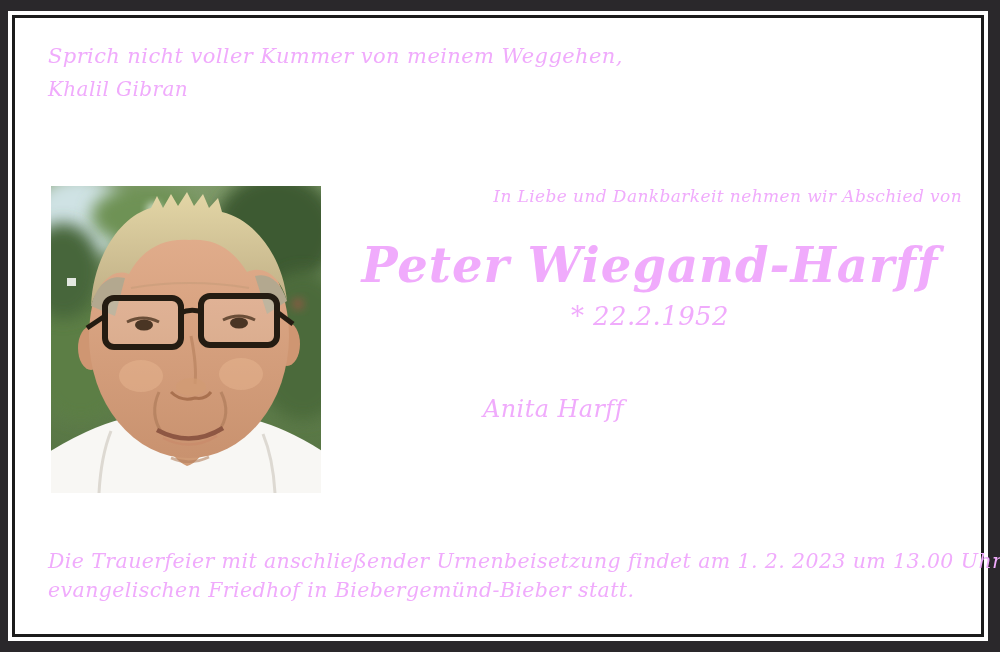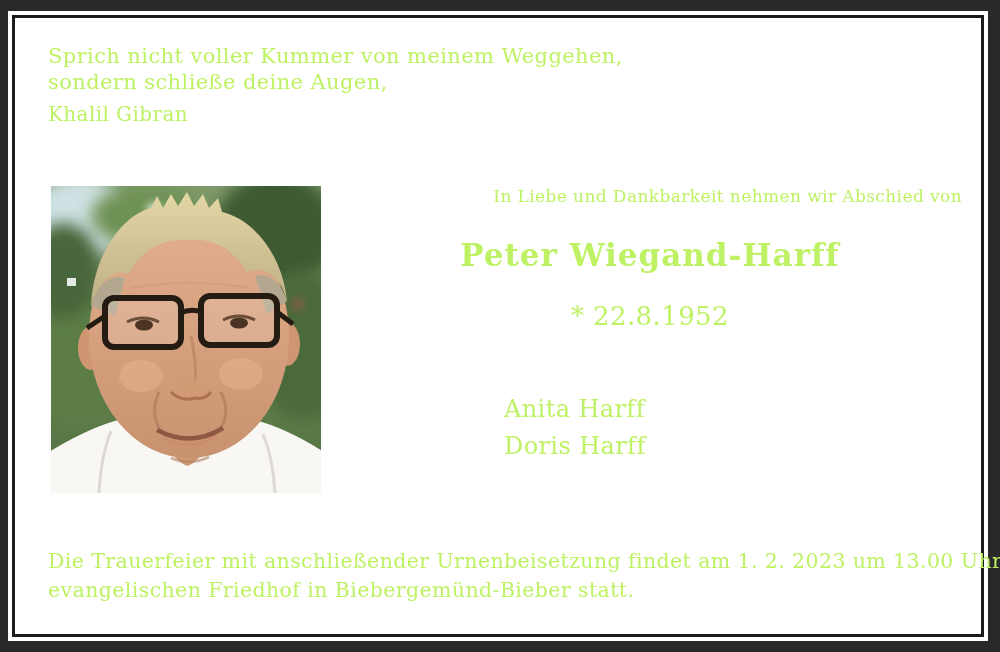--- a/index.html
+++ b/index.html
@@ -15,21 +15,22 @@
     left: 8px; top: 11px; right: 12px; bottom: 11px;
     background: #ffffff;
   }
   .frame {
     position: absolute;
     inset: 4px;
     border: 3px solid #1b1b1b;
     background: #ffffff;
   }
   .txt {
-    color: #bef264;
+    color: #f0abfc;
+    font-style: italic;
     letter-spacing: 0.4px;
   }
   .quote-block {
     position: absolute;
     left: 48px; top: 44px;
   }
   .quote-line {
     font-size: 21px;
     line-height: 25.5px;
     white-space: nowrap;
@@ -52,37 +53,37 @@
   .intro {
     position: absolute;
     left: 0; right: 8px; top: 186px;
     font-size: 17px;
     white-space: nowrap;
     text-align: right;
   }
   .deceased-name {
     position: absolute;
     left: 0; right: 0; top: 237px;
-    font-size: 31px;
+    font-size: 48px;
     font-weight: bold;
     letter-spacing: 1px;
     white-space: nowrap;
   }
   .dates {
     position: absolute;
     left: 0; right: 0; top: 301px;
     font-size: 26px;
     display: flex;
     justify-content: center;
     gap: 48px;
   }
   .mourners {
     position: absolute;
-    left: 504px; top: 391px;
-    text-align: left;
+    left: 483px; top: 391px;
+    text-align: right;
   }
   .mourner {
     font-size: 24px;
     line-height: 37px;
     white-space: nowrap;
   }
   .funeral-block {
     position: absolute;
     left: 48px; top: 547px;
   }
@@ -94,21 +95,20 @@
 </style>
 </head>
 <body>
 
 <div class="paper">
   <div class="frame"></div>
 </div>
 
 <div class="quote-block txt">
   <div class="quote-line">Sprich nicht voller Kummer von meinem Weggehen,</div>
-  <div class="quote-line">sondern schließe deine Augen,</div>
   <div class="attribution">Khalil Gibran</div>
 </div>
 
 <div class="photo" title="Porträtfoto: älterer Mann mit kurzen grau-blonden Haaren, dunkler rechteckiger Brille und weißem Hemd vor grünem Laub">
   <svg width="270" height="307" viewBox="0 0 270 307" xmlns="http://www.w3.org/2000/svg">
     <defs>
       <clipPath id="ph">
           <rect x="0" y="0" width="270" height="307"></rect>
         </clipPath>
       <filter id="b8" x="-50%" y="-50%" width="200%" height="200%">
@@ -194,25 +194,24 @@
       <ellipse cx="90" cy="190" rx="22" ry="16" fill="#e8b793" opacity="0.45"></ellipse>
       <ellipse cx="190" cy="188" rx="22" ry="16" fill="#e8b793" opacity="0.45"></ellipse>
     </g>
   </svg>
 </div>
 
 <div class="right-col">
   <div class="intro txt">In Liebe und Dankbarkeit nehmen wir Abschied von</div>
   <div class="deceased-name txt">Peter Wiegand-Harff</div>
   <div class="dates txt">
-    <span>* 22.8.1952</span>
+    <span>* 22.2.1952</span>
   </div>
 </div>
 
 <div class="mourners txt">
   <div class="mourner">Anita Harff</div>
-  <div class="mourner">Doris Harff</div>
 </div>
 
 <div class="funeral-block txt">
   <div class="funeral-line">Die Trauerfeier mit anschließender Urnenbeisetzung findet am 1. 2. 2023 um 13.00 Uhr auf dem</div>
   <div class="funeral-line">evangelischen Friedhof in Biebergemünd-Bieber statt.</div>
 </div>
 
 </body></html>

